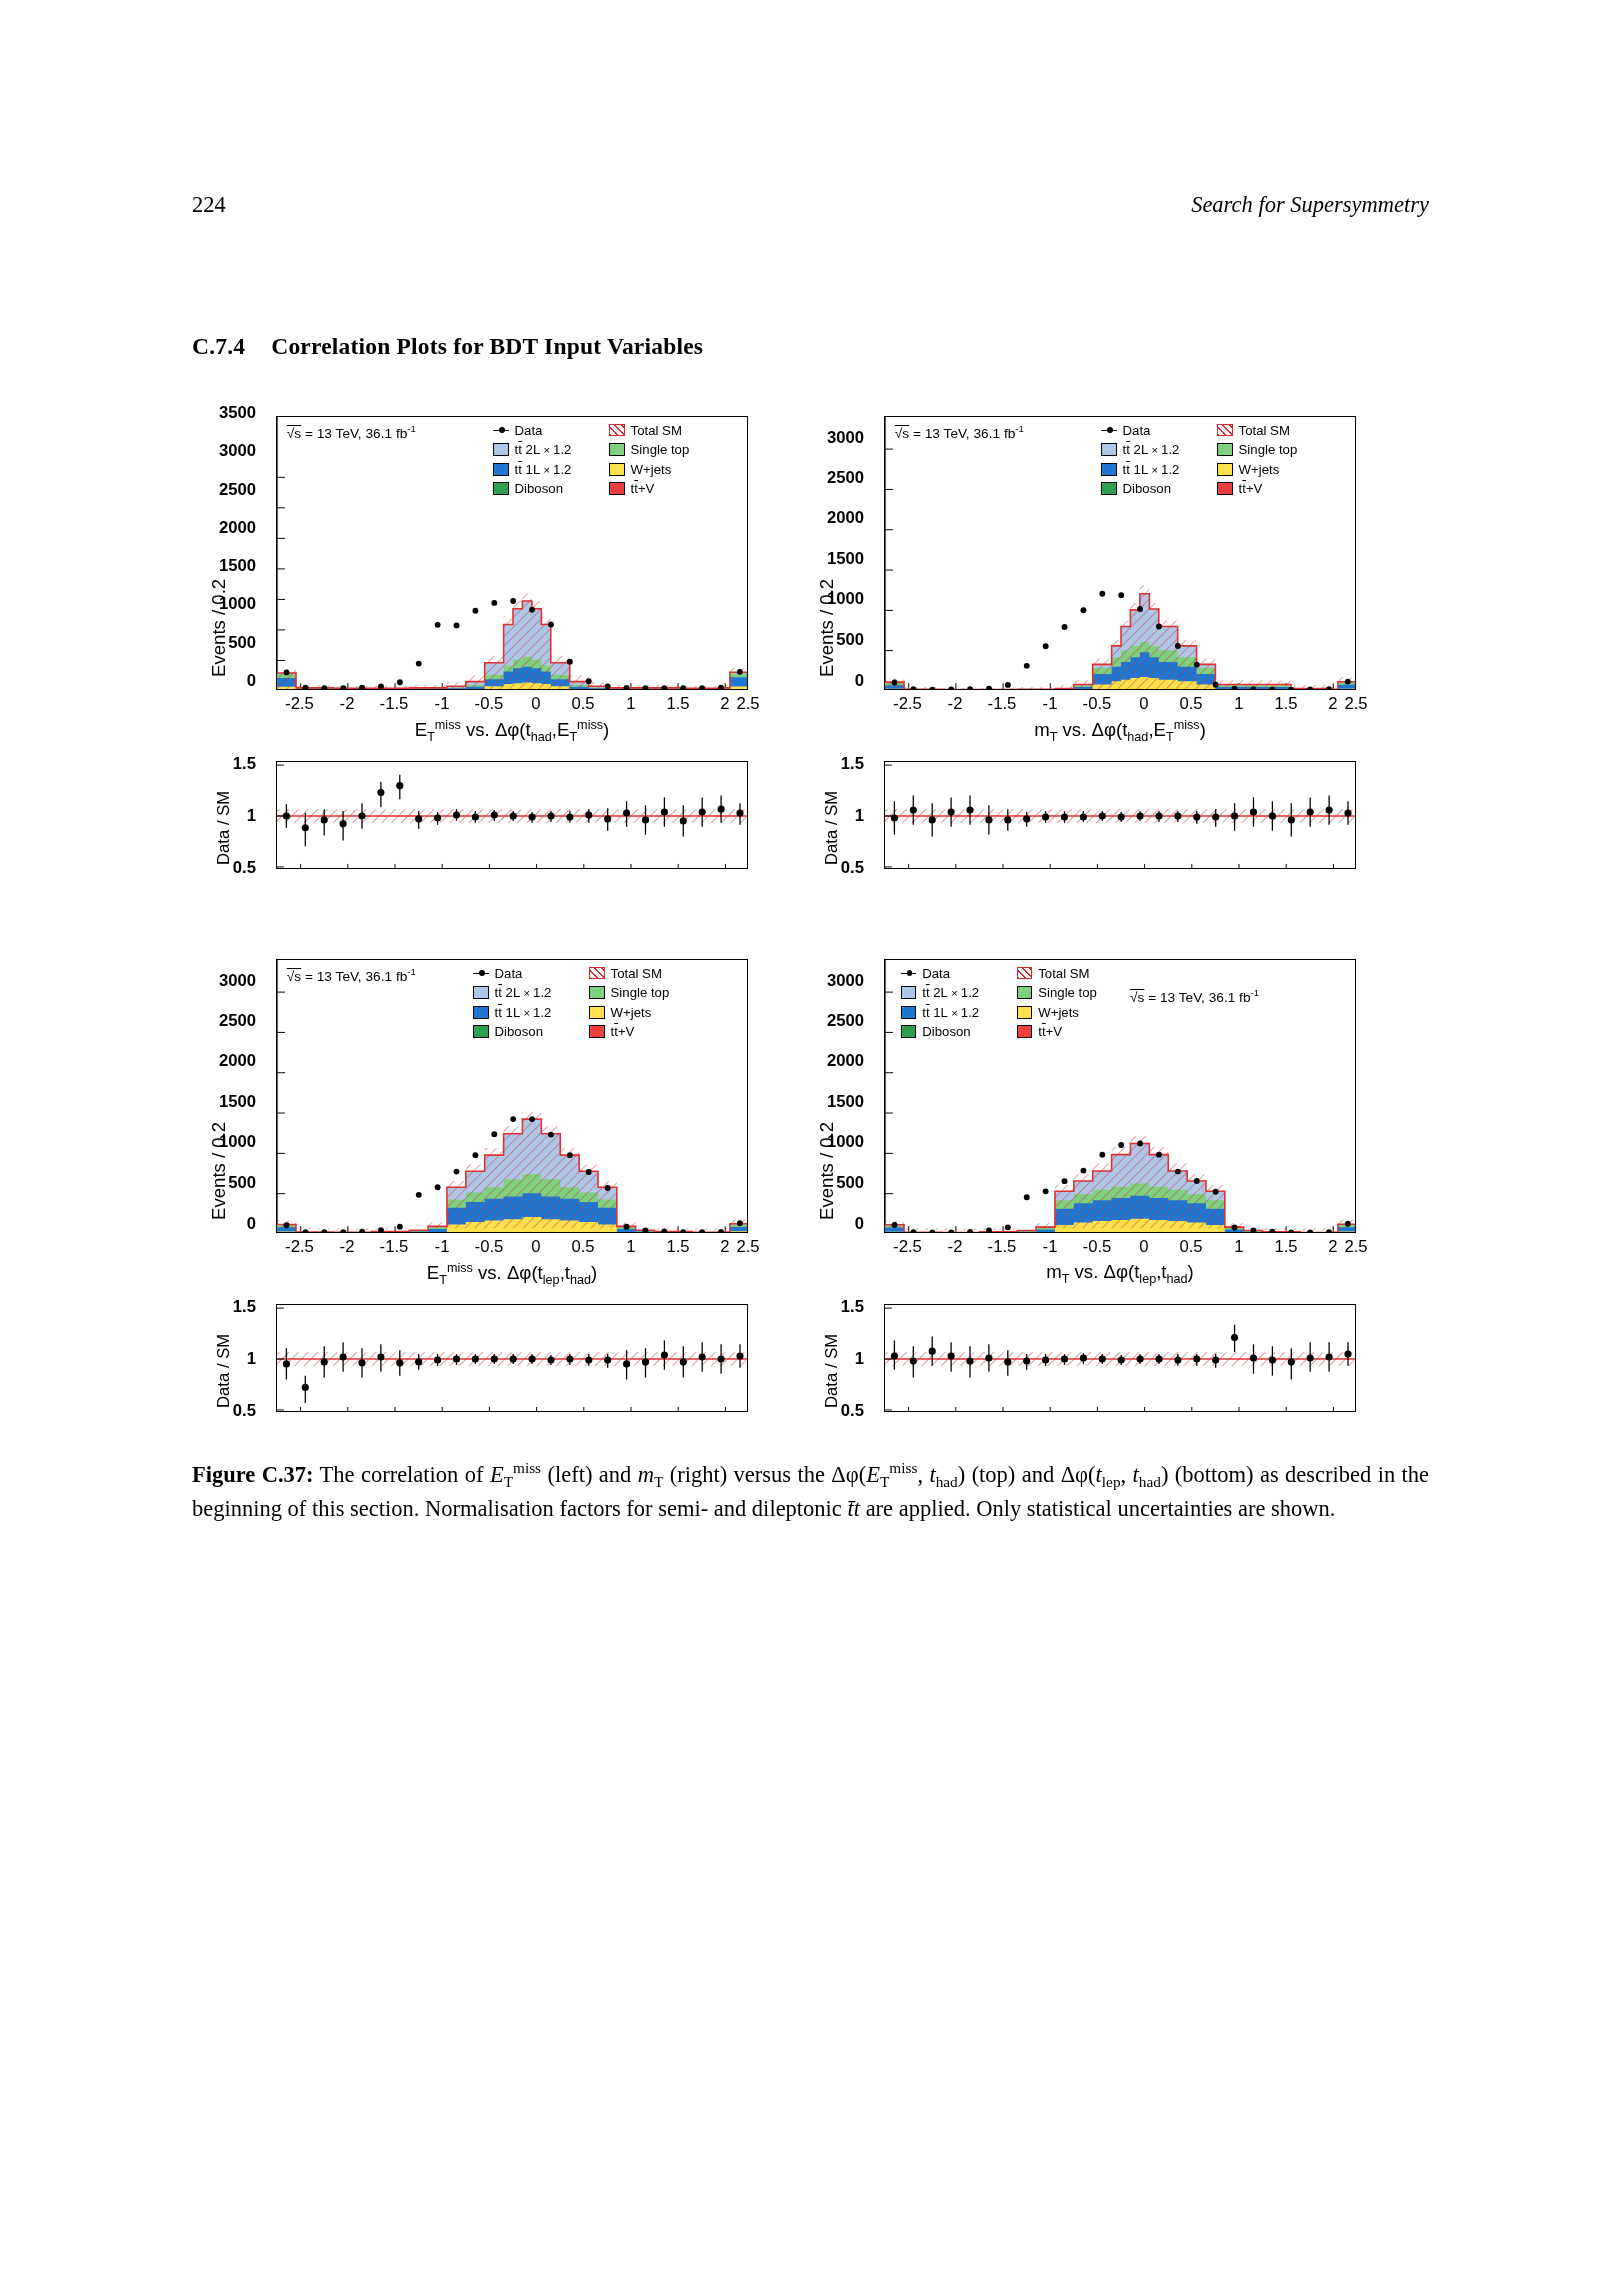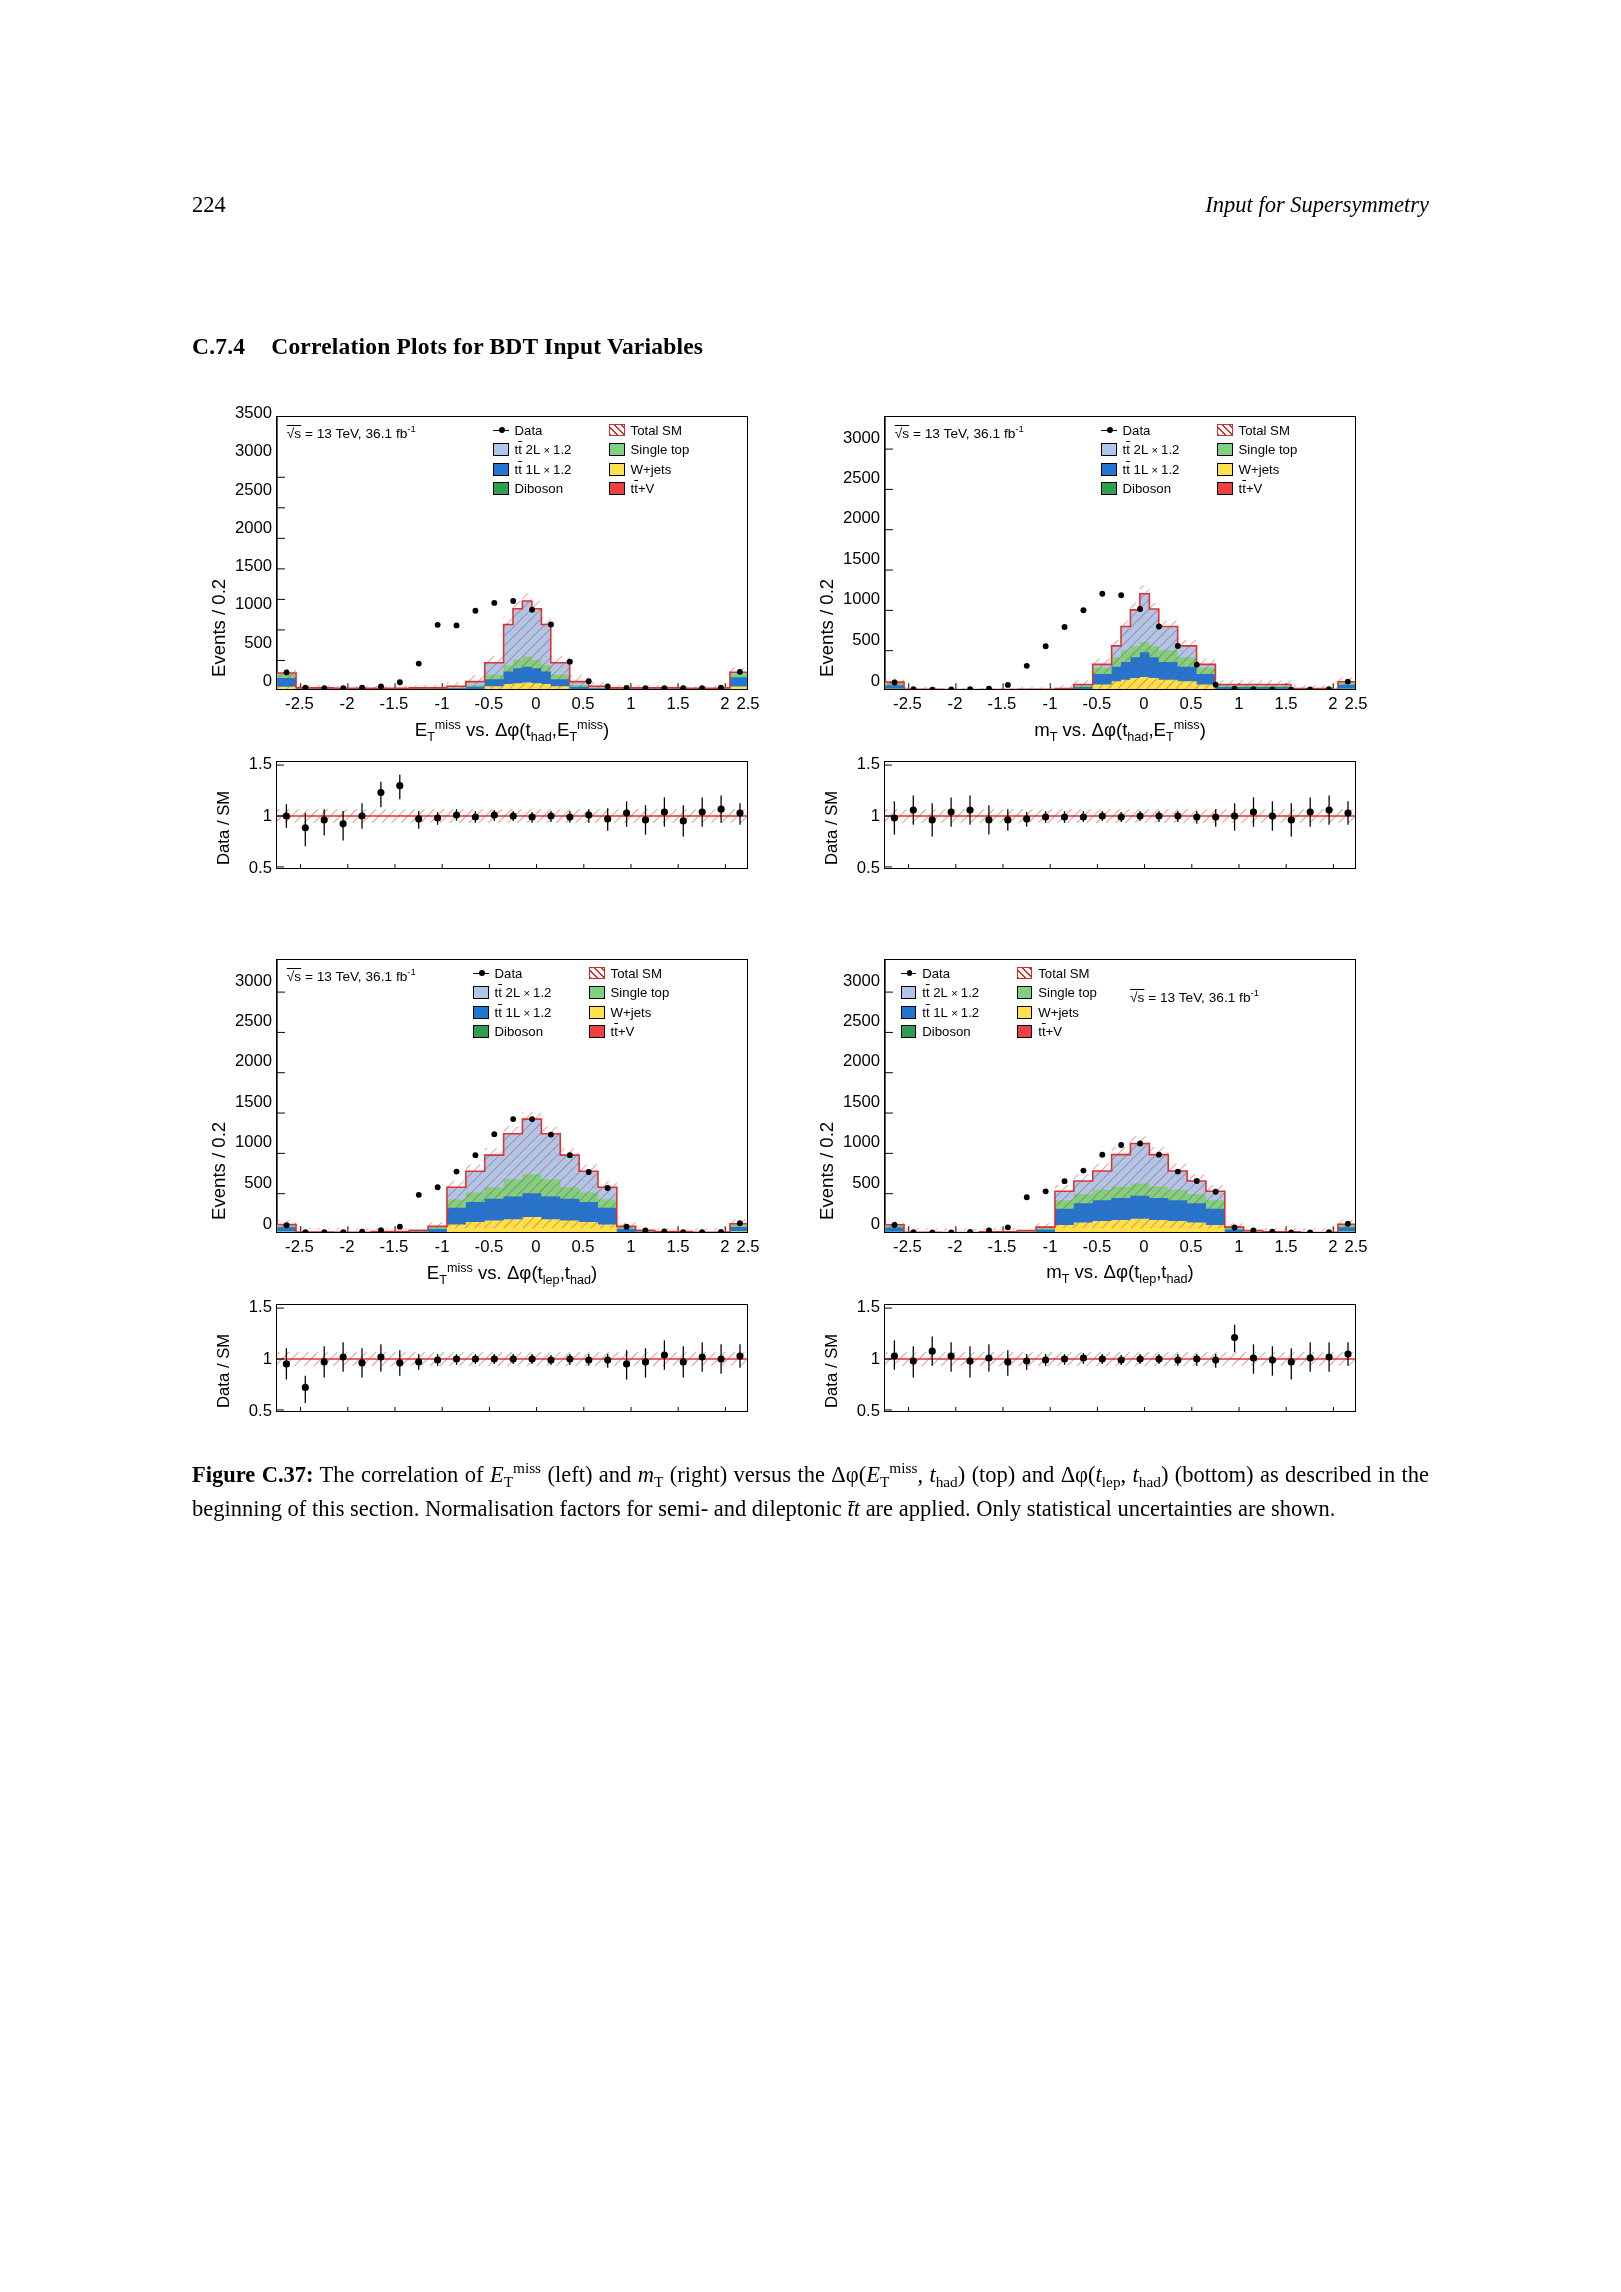--- a/index.html
+++ b/index.html
@@ -104,25 +104,26 @@
     transform: rotate(-90deg);
     font-size: 18.6px;
     font-family: "Liberation Sans", sans-serif;
     white-space: nowrap;
   }
   .ylabel.main { left: 15.7px; top: 265px; }
   .ylabel.ratio { left: 21.6px; top: 453px; font-size: 16.7px; }
 
   .ytick {
     position: absolute;
-    right: 0;
+    right: 16px;
     font-size: 16.7px;
     font-family: "Liberation Sans", sans-serif;
     text-align: center;
     white-space: nowrap;
+    font-weight: bold;
   }
   .yticks {
     position: absolute;
     left: 29px;
     top: 0;
     width: 51px;
     height: 284px;
   }
   .yticks-ratio {
     position: absolute;
@@ -233,21 +234,21 @@
 
   svg { display: block; }
 </style>
 </head>
 <body>
 
 <div class="page">
 
   <div class="runhead">
     <span class="pageno">224</span>
-    <span class="title">Input for Supersymmetry</span>
+    <span class="title">Search for Supersymmetry</span>
   </div>
 
   <div class="sec-heading">
     <span class="num">C.7.4</span><span>Correlation Plots for BDT Input Variables</span>
   </div>
 
   <div class="figure-block">
 
     <div class="fig-row">
 

